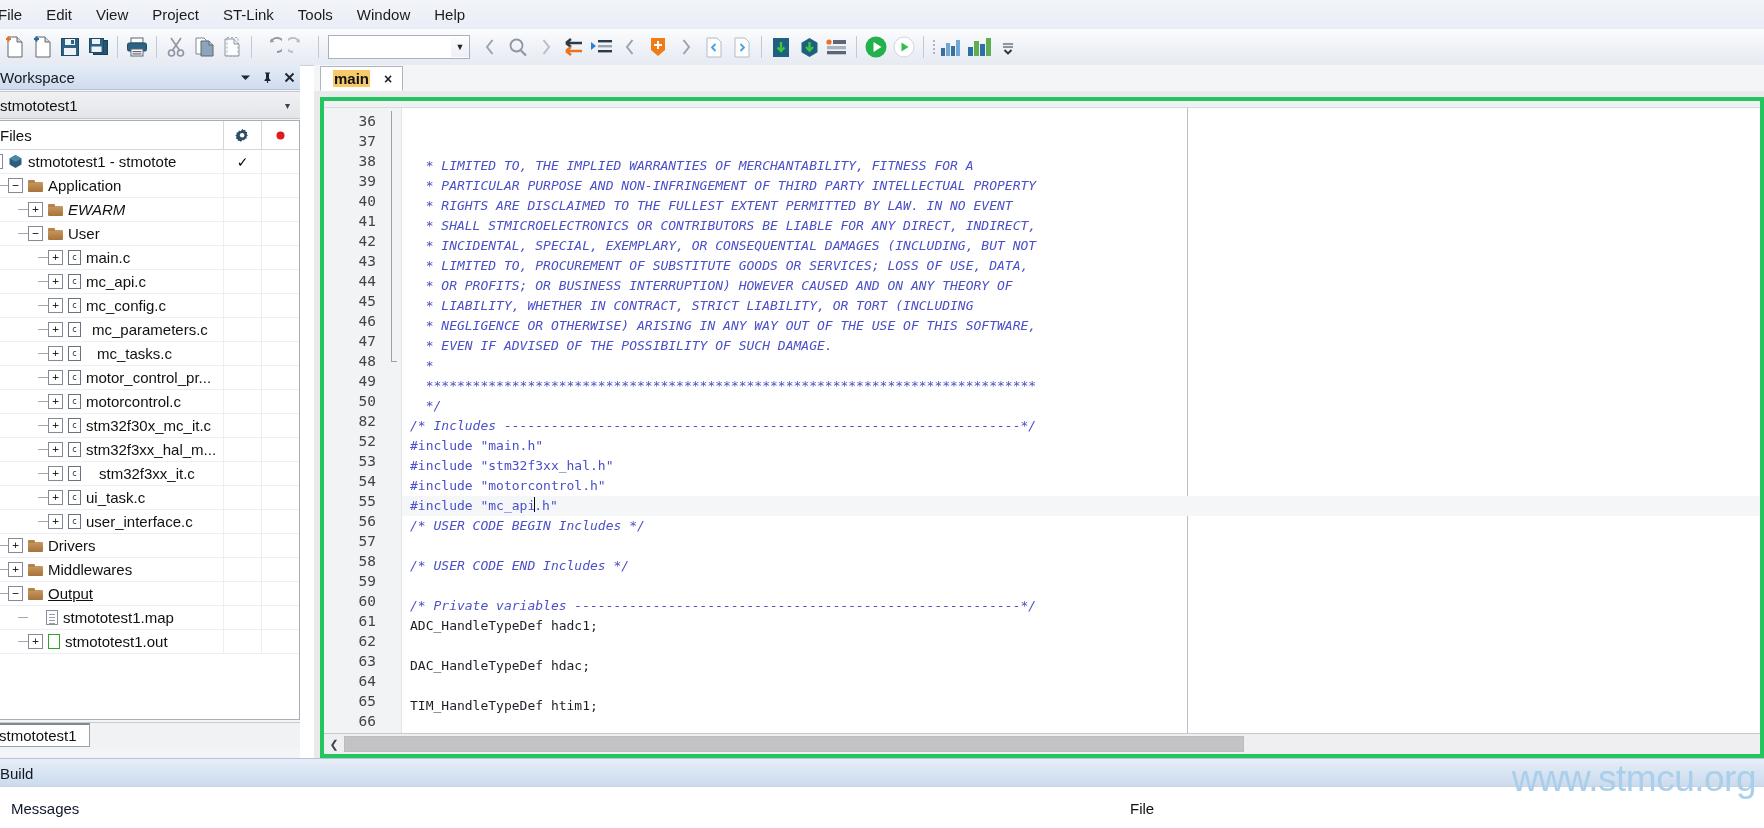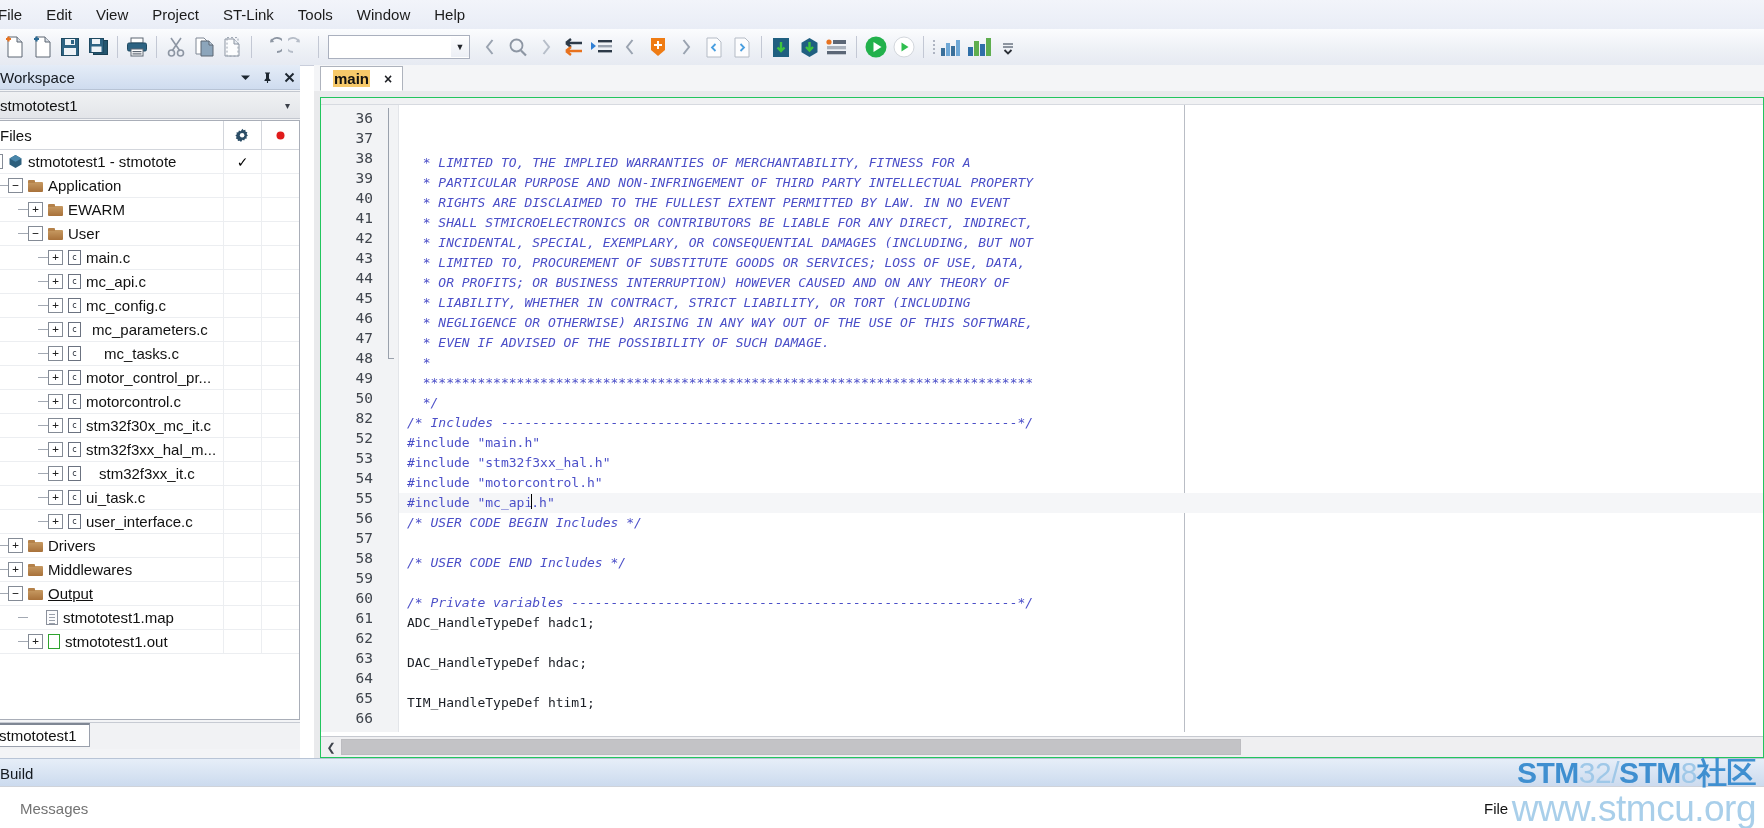--- a/index.html
+++ b/index.html
@@ -129,21 +129,21 @@
   }
   .ed-tab .tl{font-size:15px;font-weight:bold;color:#111;background:#f6c96a;padding:0 1px;}
   .ed-tab .x{font-size:14px;color:#1d1f24;cursor:default;font-weight:bold;}
 
   .ed-frame{
     position:absolute;left:314px;top:91px;width:1450px;height:667px;
     background:#e9eaec;padding:6px 0 0 6px;box-sizing:border-box;
   }
   .ed-inner{
     position:relative;width:1444px;height:661px;background:#fff;
-    border:1px solid #22c55e;box-sizing:border-box;overflow:hidden;
+    border:4px solid #22c55e;box-sizing:border-box;overflow:hidden;
   }
   .ed-topstrip{height:6px;background:#f0f1f3;border-bottom:1px solid #d7dae0;}
 
   .code-area{position:relative;height:627px;overflow:hidden;background:#fff;display:flex;}
   .gutter{
     width:60px;flex:none;background:#f2f3f5;color:#3f444c;
     font-family:"DejaVu Sans Mono","Liberation Mono",monospace;font-size:14.5px;
     text-align:right;padding-top:3px;box-sizing:border-box;padding-right:8px;
   }
   .gutter .g{height:20px;line-height:20px;}
@@ -182,21 +182,21 @@
     border-top:1px solid #b8c4d6;border-bottom:1px solid #9facc2;
     display:flex;align-items:center;
   }
   .build-title .t{margin-left:14px;font-size:15px;color:#14191f;}
 
   .build-body{
     position:absolute;left:0;top:786px;width:1764px;height:42px;background:#fff;
     border-top:1px solid #cfd3da;
   }
   .build-body .hdr{display:flex;height:42px;align-items:center;}
-  .build-body .col-msg{width:1484px;padding-left:20px;font-size:15px;color:#737373;box-sizing:border-box;}
+  .build-body .col-msg{width:1130px;padding-left:11px;font-size:15px;color:#0f172a;box-sizing:border-box;}
   .build-body .col-file{flex:1;font-size:15px;color:#111;}
 
   
   .wm{
     position:absolute;right:8px;top:758px;width:420px;height:70px;pointer-events:none;
     text-align:right;line-height:1;
   }
   .wm .l1{font-size:30px;font-weight:bold;letter-spacing:-0.5px;color:#3f8fd0;}
   .wm .l1 .light{color:#9fc8e8;font-weight:normal;}
   .wm .l2{font-size:37px;color:#a9cfea;margin-top:2px;letter-spacing:-0.5px;}
@@ -492,21 +492,21 @@
               <div class="c"></div>
             </div>
           </div>
           <div class="trow">
             <span style="width: 42px; flex: 0 0 auto; display: flex; align-items: center; justify-content: flex-end;">
               <span class="ln-h"></span>
             </span>
             <span class="tg">+</span>
             <span style="width: 5px; flex: 0 0 auto;"></span>
             <span class="ico-folder"></span>
-            <span class="lbl" style="margin-left: 5px;">EWARM</span>
+            <span class="lbl" style="margin-left: 5px; font-style: italic;">EWARM</span>
             <div class="cols">
               <div class="c"></div>
               <div class="c"></div>
             </div>
           </div>
           <div class="trow">
             <span style="width: 42px; flex: 0 0 auto; display: flex; align-items: center; justify-content: flex-end;">
               <span class="ln-h"></span>
             </span>
             <span class="tg">−</span>
@@ -570,21 +570,21 @@
               <div class="c"></div>
             </div>
           </div>
           <div class="trow">
             <span style="width: 62px; flex: 0 0 auto; display: flex; align-items: center; justify-content: flex-end;">
               <span class="ln-h"></span>
             </span>
             <span class="tg">+</span>
             <span style="width: 5px; flex: 0 0 auto;"></span>
             <span class="ico-cfile">c</span>
-            <span class="lbl" style="margin-left: 23px; text-align: center;">mc_tasks.c</span>
+            <span class="lbl" style="margin-left: 16px; text-align: center;">mc_tasks.c</span>
             <div class="cols">
               <div class="c"></div>
               <div class="c"></div>
             </div>
           </div>
           <div class="trow">
             <span style="width: 62px; flex: 0 0 auto; display: flex; align-items: center; justify-content: flex-end;">
               <span class="ln-h"></span>
             </span>
             <span class="tg">+</span>
@@ -873,17 +873,16 @@
     <span class="t">Build</span>
   </div>
   <div class="build-body">
     <div class="hdr">
       <div class="col-msg">Messages</div>
       <div class="col-file">File</div>
     </div>
   </div>
 
   <div class="wm">
-    <div class="l1"><span>STM</span><span class="light">32/</span><span>STM</span><span class="light">8</span><span>社区</span></div>
     <div class="l2">www.stmcu.org</div>
   </div>
 
 </div>
 
 </body></html>

